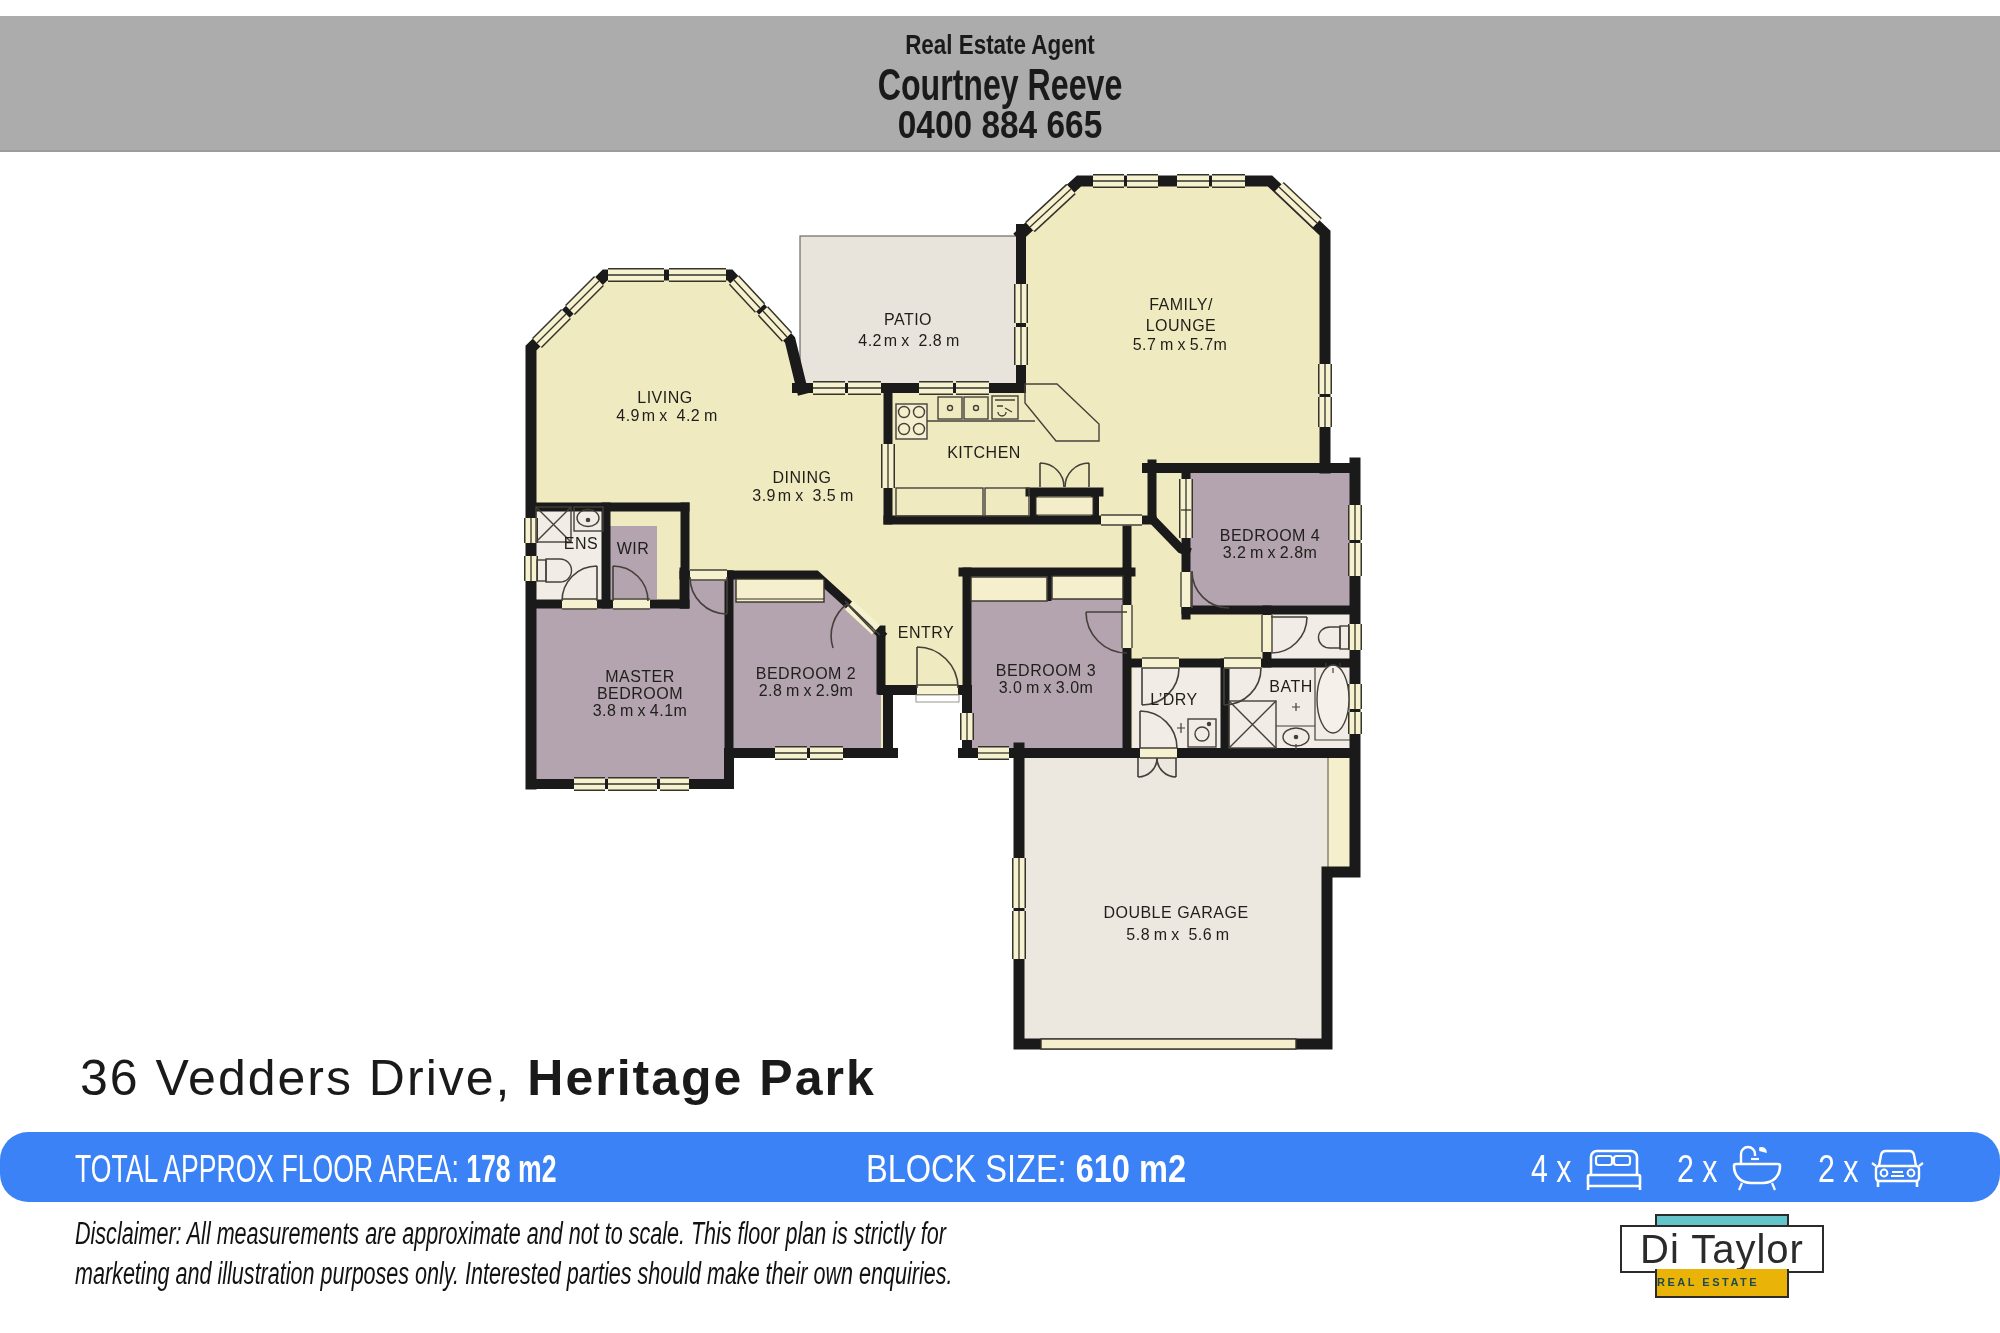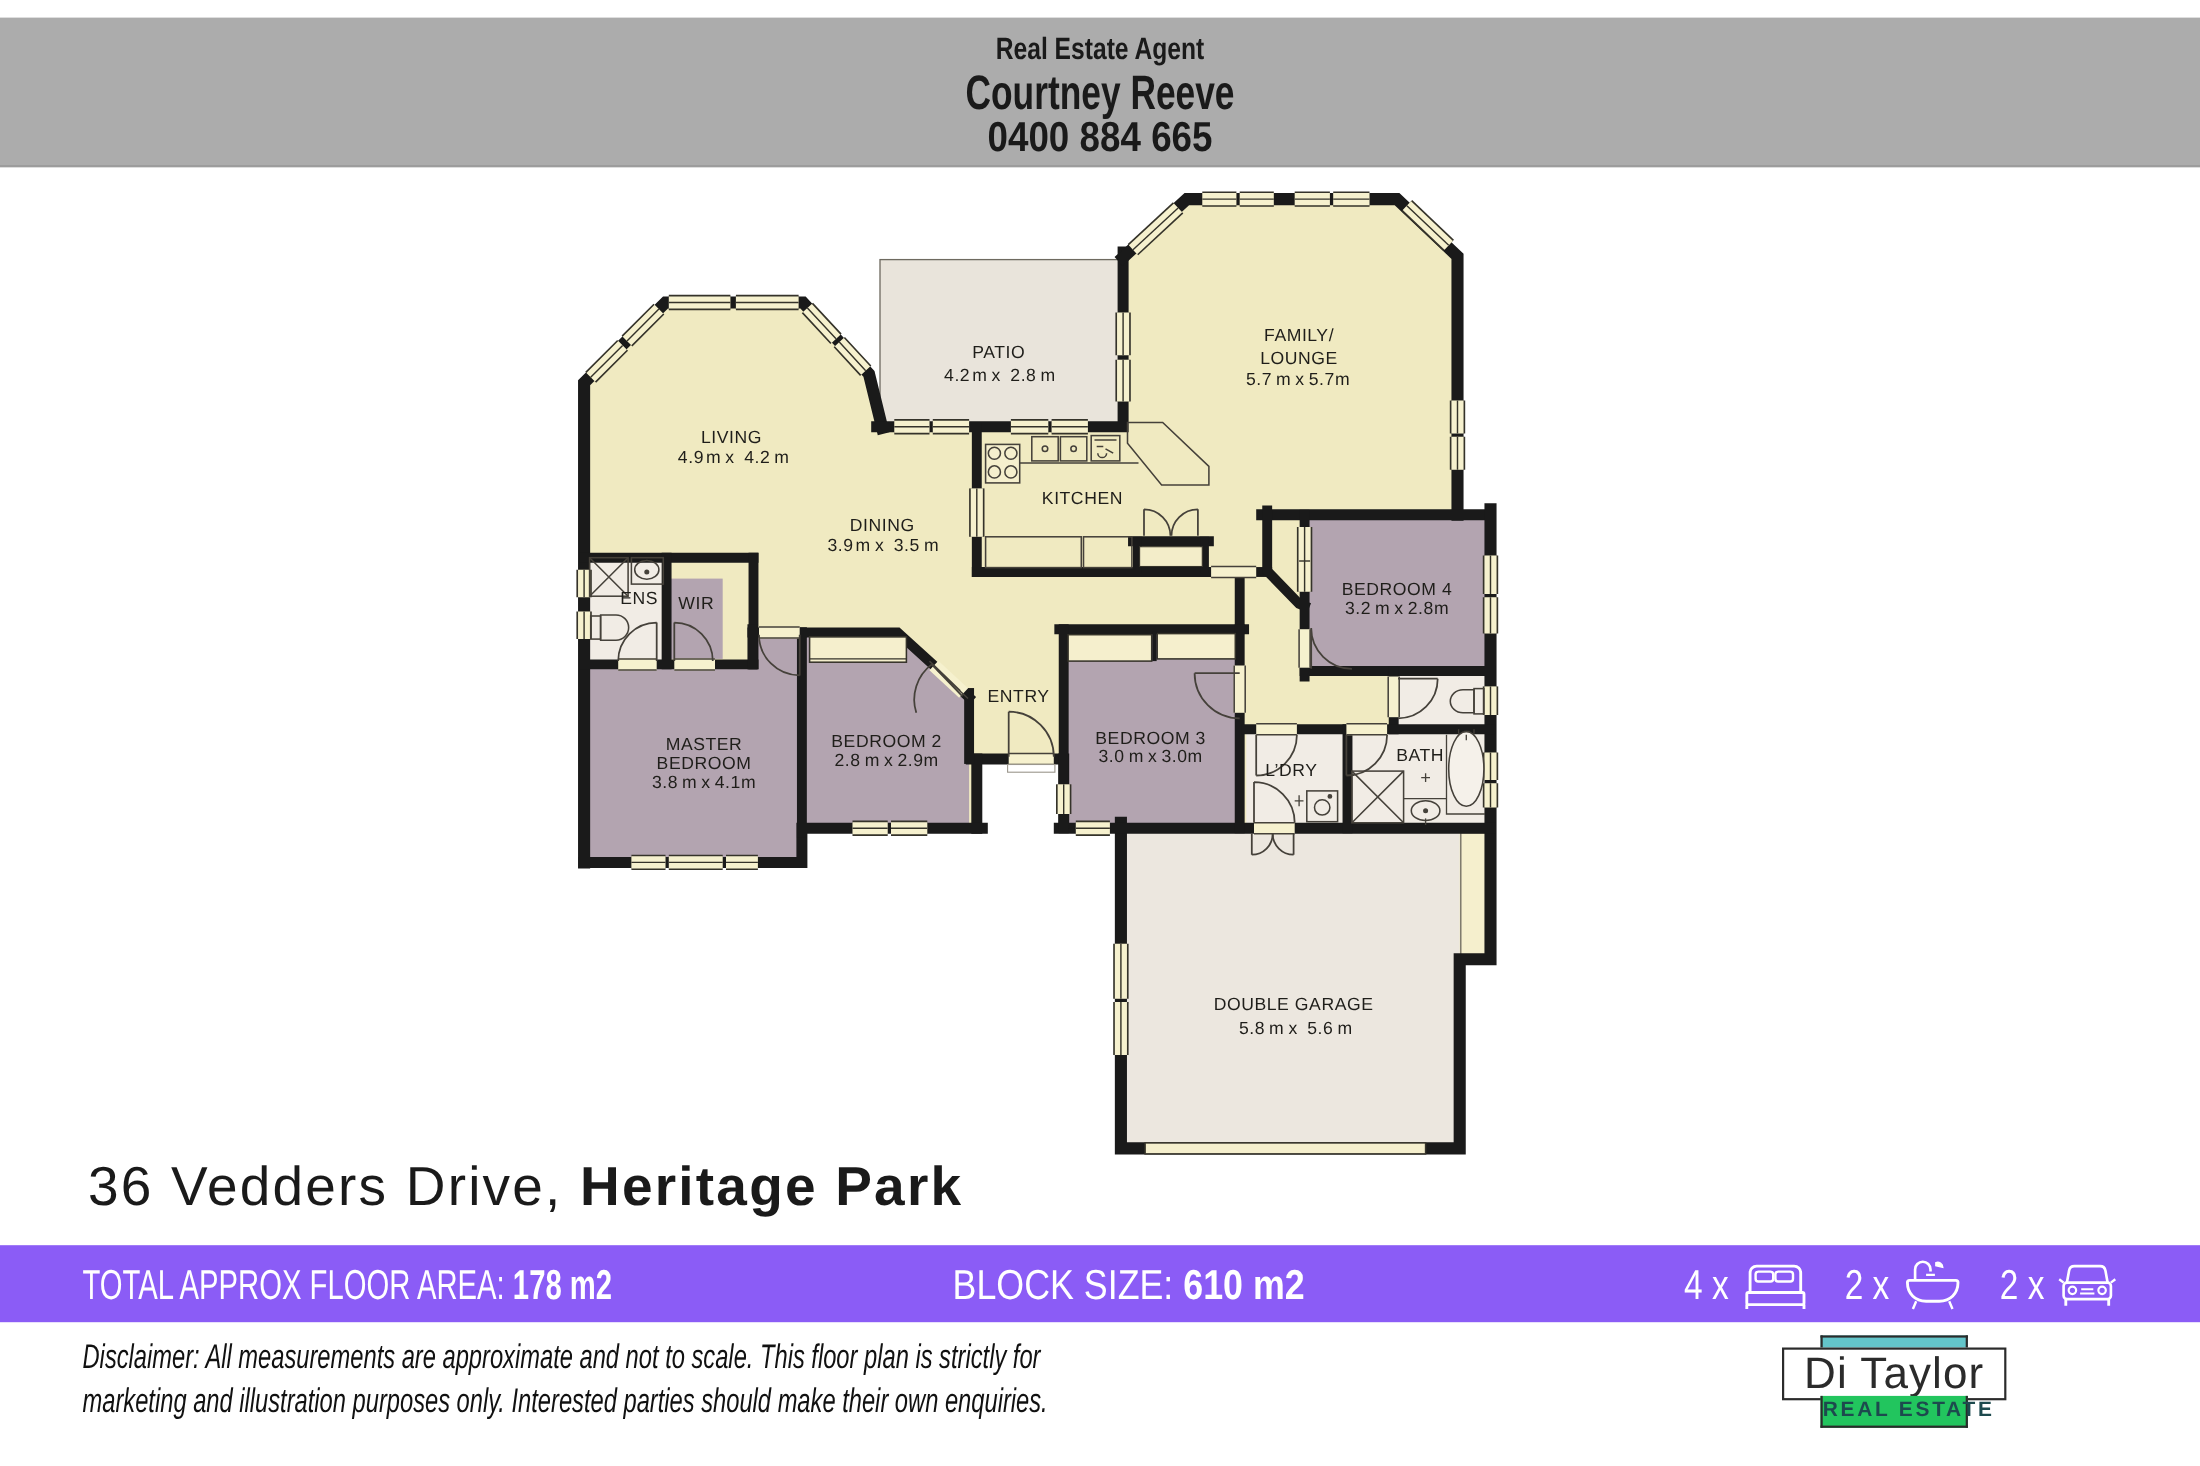--- a/index.html
+++ b/index.html
@@ -6,40 +6,40 @@
   body{width:2000px;height:1333px;position:relative;background:#ffffff;
        font-family:"Liberation Sans", sans-serif;overflow:hidden;}
   .hdr{position:absolute;left:0;top:0;width:2000px;height:134px;background:#acacac;border-bottom:2px solid #9c9c9c;
        text-align:center;color:#1a1a1a;margin-top:16px;}
   .hdr .l1{position:absolute;left:0;width:2000px;top:13px;font-size:28px;font-weight:bold;transform:scaleX(0.80);}
   .hdr .l2{position:absolute;left:0;width:2000px;top:44px;font-size:44px;font-weight:bold;transform:scaleX(0.73);}
   .hdr .l3{position:absolute;left:0;width:2000px;top:88px;font-size:38px;font-weight:bold;transform:scaleX(0.88);}
   .addr{position:absolute;left:80px;top:1049px;font-size:50px;color:#1a1a1a;
         transform-origin:left top;white-space:nowrap;letter-spacing:2px;}
   .addr b{font-weight:bold;}
-  .bar{position:absolute;left:0;top:1132px;width:2000px;height:70px;background:#8b5cf6;color:#fff;}
+  .bar{position:absolute;left:0;top:1132px;width:2000px;height:70px;background:#3b82f6;color:#fff;border-radius:28px;}
   .bar .t1{position:absolute;left:75px;top:16px;font-size:38px;transform:scaleX(0.70);
            transform-origin:left top;white-space:nowrap;}
   .bar .t2{position:absolute;left:866px;top:16px;font-size:38px;transform:scaleX(0.856);
            transform-origin:left top;white-space:nowrap;}
   .bar .n1{position:absolute;left:1531px;top:16px;font-size:38px;transform:scaleX(0.8);
            transform-origin:left top;white-space:nowrap;}
   .bar .n2{position:absolute;left:1677px;top:16px;font-size:38px;transform:scaleX(0.8);
            transform-origin:left top;white-space:nowrap;}
   .bar .n3{position:absolute;left:1818px;top:16px;font-size:38px;transform:scaleX(0.8);
            transform-origin:left top;white-space:nowrap;}
   .bar svg{position:absolute;top:0;left:0;}
   .disc{position:absolute;left:75px;top:1214px;font-size:31px;font-style:italic;color:#111;
         transform:scaleX(0.695);transform-origin:left top;line-height:40px;white-space:nowrap;}
   .logo{position:absolute;left:1620px;top:1214px;width:204px;height:90px;}
   .logo .tealtop{position:absolute;left:35px;top:0;width:130px;height:14px;background:#63c5ca;border:2px solid #2b2b2b;border-bottom:none;}
   .logo .white{position:absolute;left:0px;top:11px;width:200px;height:44px;background:#fff;border:2px solid #2b2b2b;
        text-align:center;font-size:40px;color:#2b2b2b;line-height:44px;letter-spacing:1px;}
-  .logo .tealbot{position:absolute;left:35px;top:55px;width:130px;height:27px;background:#22c55e;border:2px solid #2b2b2b;border-top:none;
-       text-align:center;font-size:19px;font-weight:bold;color:#1d4a4e;line-height:26px;letter-spacing:2.5px;white-space:nowrap;}
+  .logo .tealbot{position:absolute;left:35px;top:55px;width:130px;height:27px;background:#eab308;border:2px solid #2b2b2b;border-top:none;
+       text-align:left;font-size:11px;font-weight:bold;color:#1d4a4e;line-height:26px;letter-spacing:2.5px;white-space:nowrap;}
 </style>
 </head>
 <body>
 <div class="hdr">
   <div class="l1">Real Estate Agent</div>
   <div class="l2">Courtney Reeve</div>
   <div class="l3">0400 884 665</div>
 </div>
 
 <svg width="2000" height="1333" viewBox="0 0 2000 1333" style="position:absolute;left:0;top:0">

